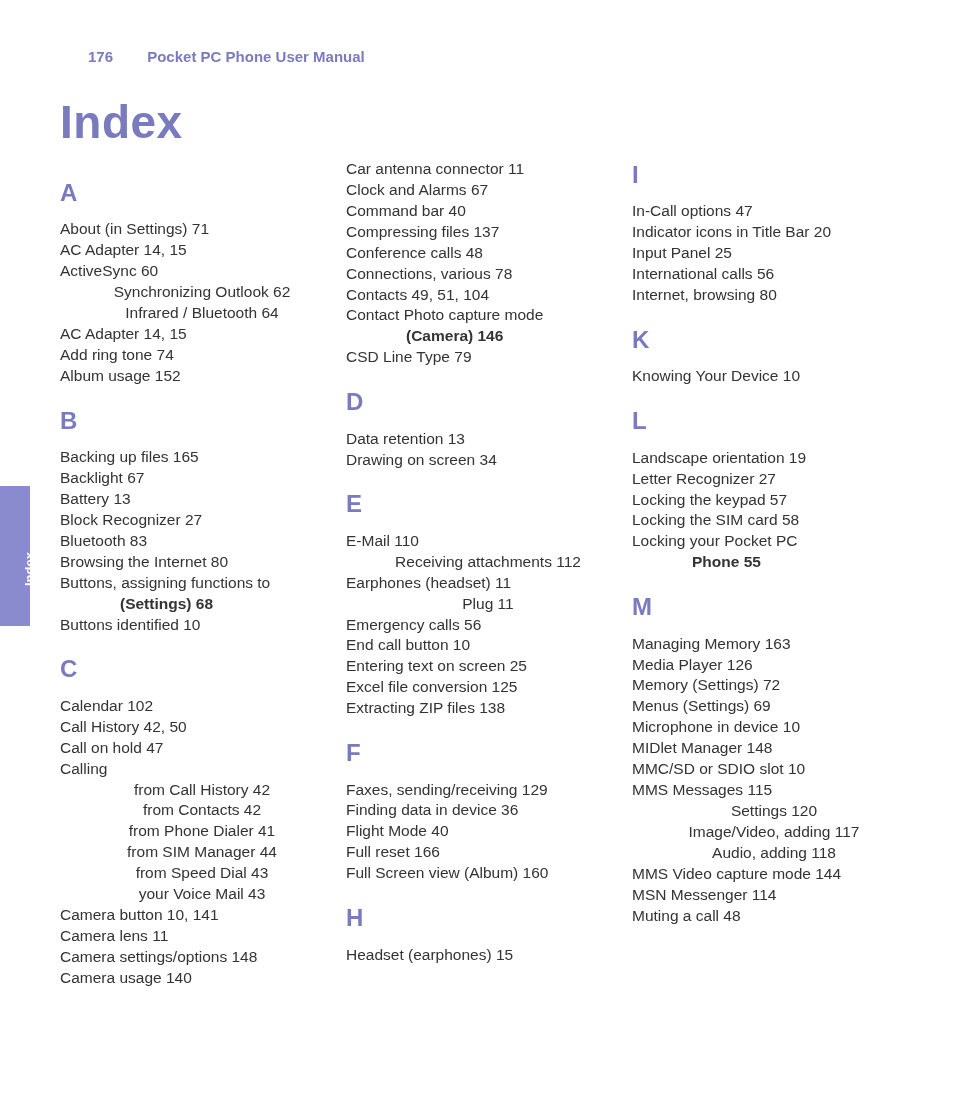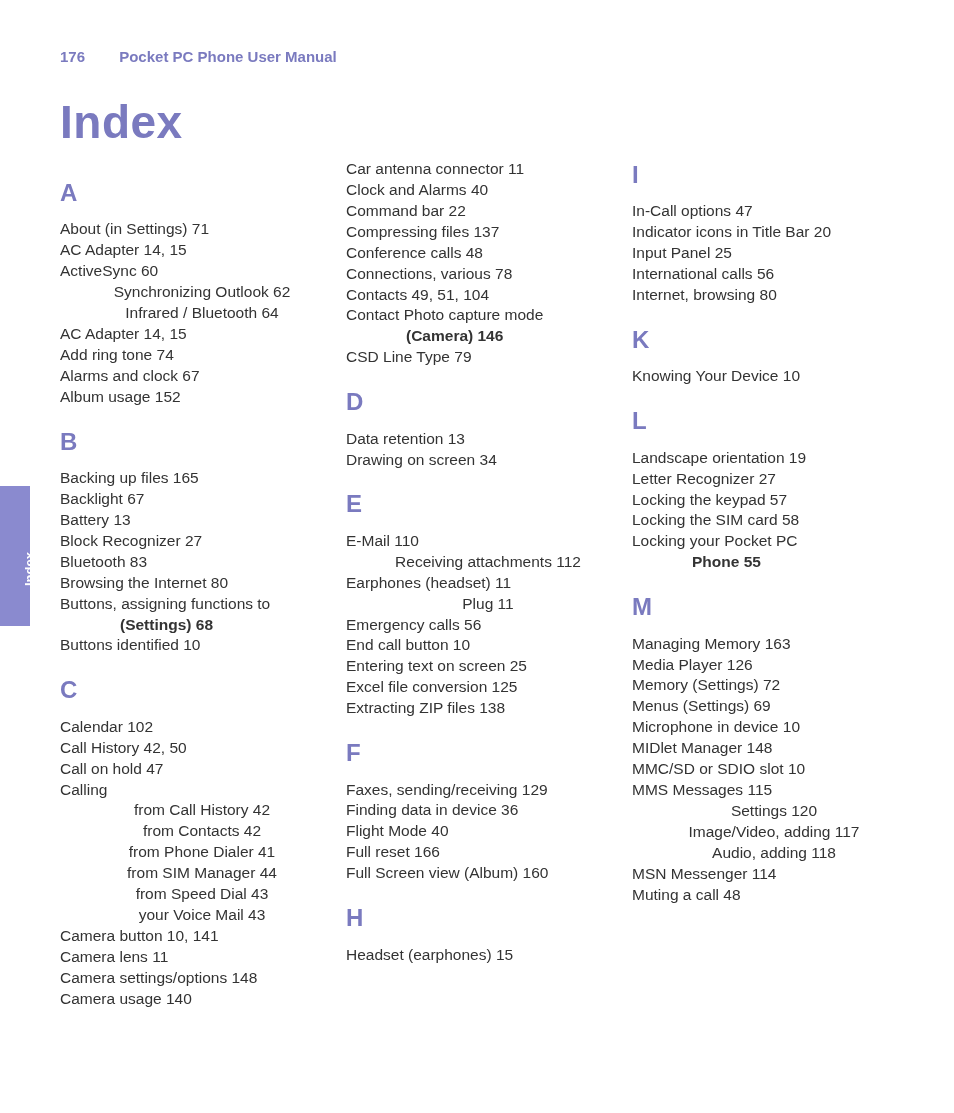--- a/index.html
+++ b/index.html
@@ -5,21 +5,21 @@
   body {
     margin: 0;
     font-family: Arial, Helvetica, sans-serif;
     background: #fff;
     width: 954px;
     height: 1113px;
     position: relative;
     color: #333;
   }
   .header {
-    padding: 48px 60px 0 60px;
+    padding: 48px 60px 0 88px;
     font-size: 15px;
   }
   .page-num {
     color: #7a7abf;
     font-weight: bold;
     margin-right: 30px;
   }
   .header-title {
     color: #7a7abf;
     font-weight: bold;
@@ -89,21 +89,20 @@
 <div class="columns" id="columns">
     <div class="section">
       <div class="letter">A</div>
       <div class="entry">About  (in Settings)  71</div>
       <div class="entry">AC Adapter  14, 15</div>
       <div class="entry">ActiveSync  60</div>
       <div class="sub">Synchronizing Outlook  62</div>
       <div class="sub">Infrared / Bluetooth  64</div>
       <div class="entry">AC Adapter  14, 15</div>
       <div class="entry">Add ring tone  74</div>
-      <div class="entry">Alarms and clock  67</div>
       <div class="entry">Album usage  152</div>
     </div>
     <div class="section">
       <div class="letter">B</div>
       <div class="entry">Backing up files  165</div>
       <div class="entry">Backlight  67</div>
       <div class="entry">Battery  13</div>
       <div class="entry">Block Recognizer  27</div>
       <div class="entry">Bluetooth  83</div>
       <div class="entry">Browsing the Internet  80</div>
@@ -123,22 +122,22 @@
       <div class="sub">from SIM Manager  44</div>
       <div class="sub">from Speed Dial  43</div>
       <div class="sub">your Voice Mail  43</div>
       <div class="entry">Camera button  10, 141</div>
       <div class="entry">Camera lens  11</div>
       <div class="entry">Camera settings/options  148</div>
       <div class="entry">Camera usage  140</div>
     </div>
     <div class="section">
       <div class="entry">Car antenna connector  11</div>
-      <div class="entry">Clock and Alarms  40</div>
-      <div class="entry">Command bar  22</div>
+      <div class="entry">Clock and Alarms  67</div>
+      <div class="entry">Command bar  40</div>
       <div class="entry">Compressing files  137</div>
       <div class="entry">Conference calls  48</div>
       <div class="entry">Connections, various  78</div>
       <div class="entry">Contacts  49, 51, 104</div>
       <div class="entry">Contact Photo capture mode</div>
       <div class="sub2">(Camera)  146</div>
       <div class="entry">CSD Line Type  79</div>
     </div>
     <div class="section">
       <div class="letter">D</div>
@@ -196,16 +195,17 @@
       <div class="entry">Media Player  126</div>
       <div class="entry">Memory (Settings)  72</div>
       <div class="entry">Menus (Settings)  69</div>
       <div class="entry">Microphone in device  10</div>
       <div class="entry">MIDlet Manager  148</div>
       <div class="entry">MMC/SD or SDIO slot  10</div>
       <div class="entry">MMS Messages  115</div>
       <div class="sub">Settings  120</div>
       <div class="sub">Image/Video, adding  117</div>
       <div class="sub">Audio, adding  118</div>
+      <div class="entry">MMS Video capture mode  144</div>
       <div class="entry">MSN Messenger  114</div>
       <div class="entry">Muting a call  48</div>
     </div>
   </div>
 
 </body></html>

